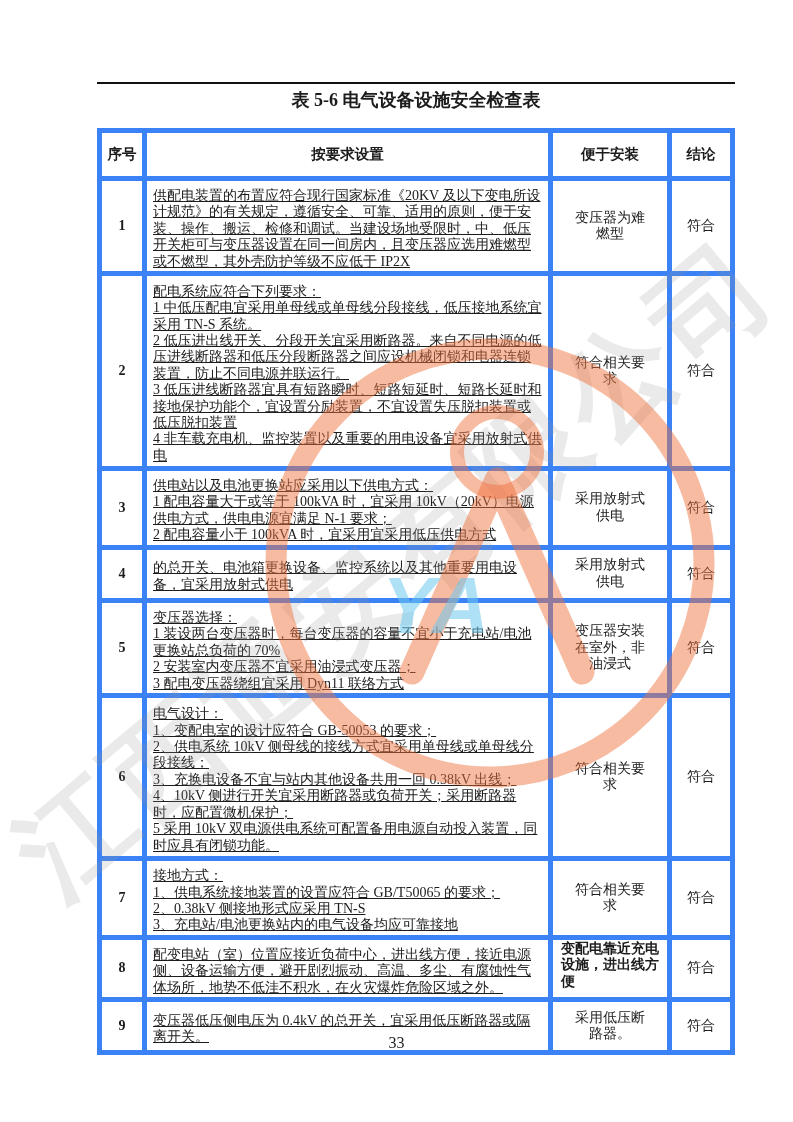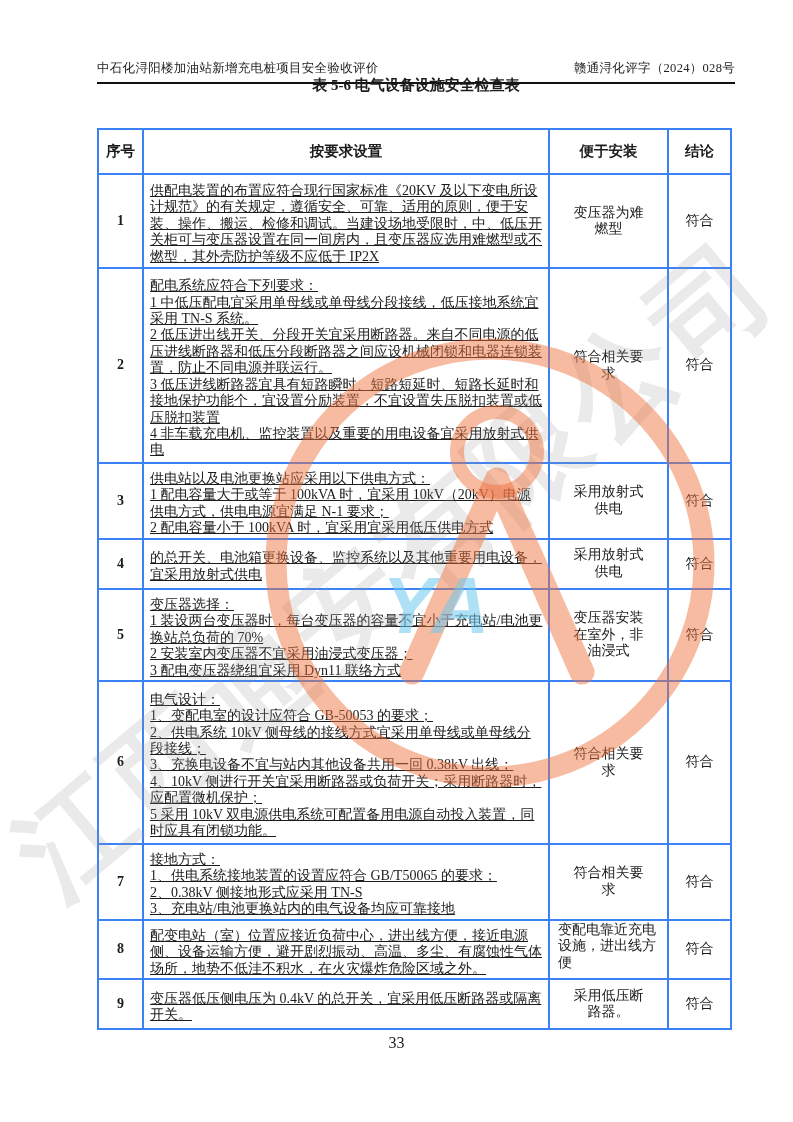--- a/index.html
+++ b/index.html
@@ -14,45 +14,45 @@
     position:absolute; left:97px; top:60px; width:638px;
     display:flex; justify-content:space-between; align-items:flex-end;
     font-size:12.5px; letter-spacing:0.3px;
   }
   .header-rule {
     position:absolute; left:97px; top:82px; width:638px; height:2px;
     background:#111;
   }
   
   .doc-title {
-    position:absolute; left:97px; top:76px; width:638px;
-    text-align:center; font-size:15px; font-weight:bold;
+    position:absolute; left:97px; top:88px; width:638px;
+    text-align:center; font-size:18px; font-weight:bold;
   }
   
   table.check-table {
     position:absolute; left:97px; top:128px;
     border-collapse:collapse; table-layout:fixed; width:633px;
     font-size:14px; line-height:16.4px;
   }
   .check-table td, .check-table th {
-    border:2px solid #3b82f6; overflow:hidden;
+    border:5px solid #3b82f6; overflow:hidden;
   }
   .check-table th {
     font-size:14.5px; font-weight:bold; text-align:center;
     height:43px; vertical-align:middle; padding:0 2px;
   }
   td.no-cell   { text-align:center; vertical-align:middle; font-weight:bold; padding:0 2px; }
   td.content-cell {
     text-align:left; vertical-align:middle;
     padding:7px 5px 1px 6px; white-space:pre-wrap; word-break:break-all;text-decoration:underline;
   }
   td.result-cell {
     text-align:center; vertical-align:middle; padding:1px 19px; word-break:break-all;
   }
-  td.result-left { text-align:left; vertical-align:top; padding:1px 8px; }
+  td.result-left { text-align:left; vertical-align:top; padding:1px 8px;font-weight:bold; }
   td.concl-cell  { text-align:center; vertical-align:middle; padding:16px 2px; }
   tr.r1{height:94px} tr.r2{height:195px} tr.r3{height:74px}
   tr.r4{height:48px} tr.r5{height:88px}  tr.r6{height:163px}
   tr.r7{height:73px} tr.r8{height:50px}  tr.r9{height:48px}
   
   .page-number {
     position:absolute; left:0; top:1034px; width:100%;
     text-align:center; font-size:16px;
   }
   
@@ -76,24 +76,20 @@
     font-size:80px; font-weight:bold; font-style:italic; letter-spacing:2px;
     color:rgba(109,201,238,0.55);
     font-family:"Liberation Sans","DejaVu Sans",sans-serif;
   }
 </style>
 </head>
 <body>
 
 <div class="page">
 
-  <div class="doc-header">
-    <span>中石化浔阳楼加油站新增充电桩项目安全验收评价</span>
-    <span>赣通浔化评字（2024）028号</span>
-  </div>
   <div class="header-rule"></div>
 
   <div class="doc-title">表 5-6 电气设备设施安全检查表</div>
 
   <table class="check-table">
     <colgroup>
       <col style="width:45px">
         <col style="width:406px">
         <col style="width:119px">
         <col style="width:63px">

